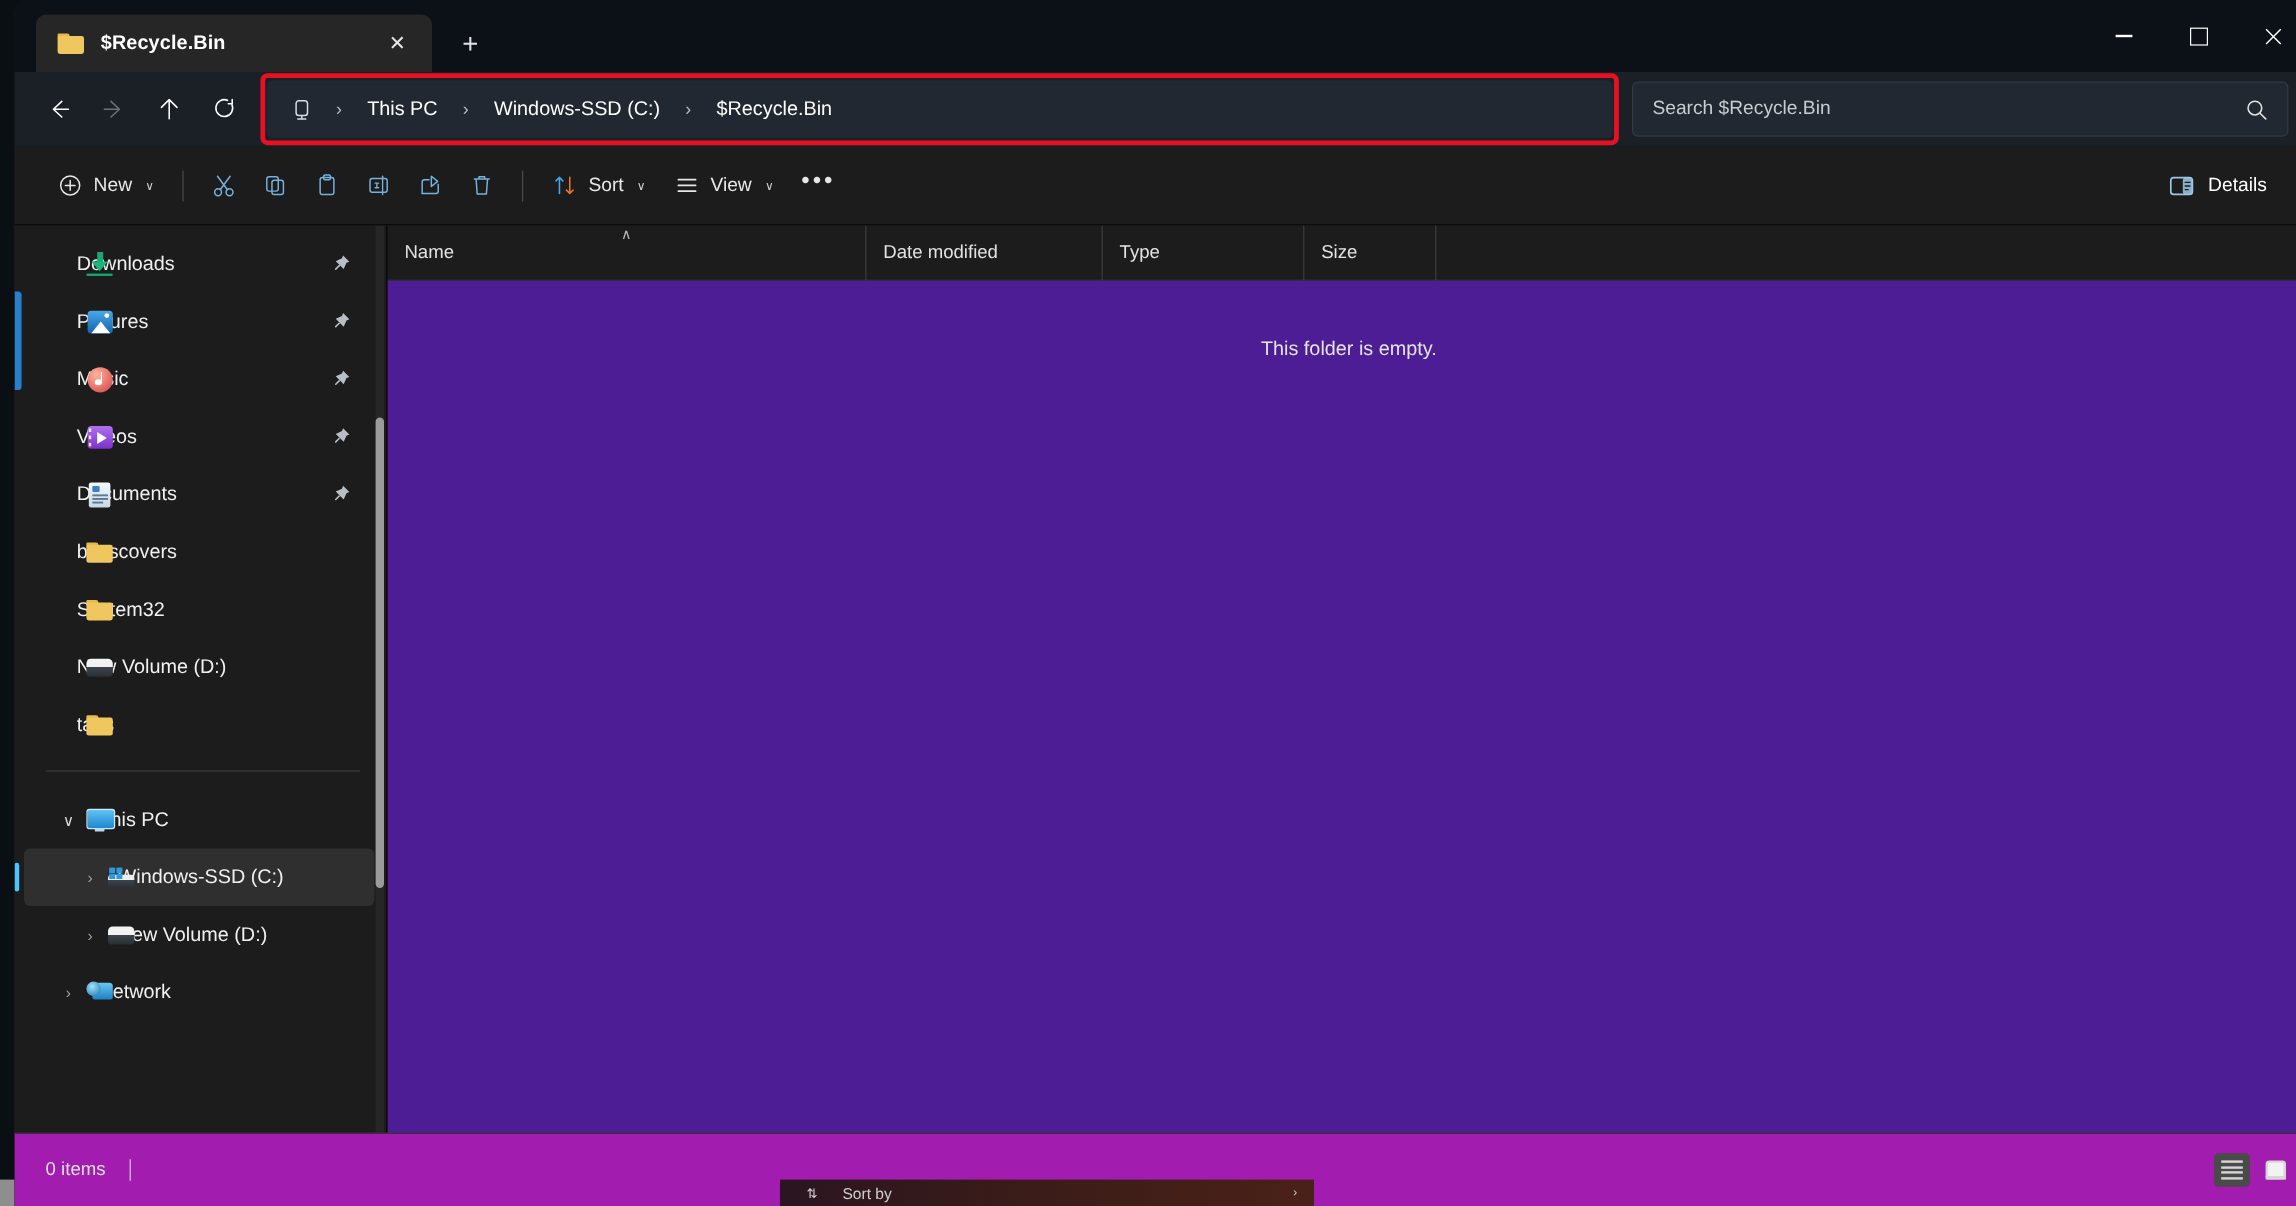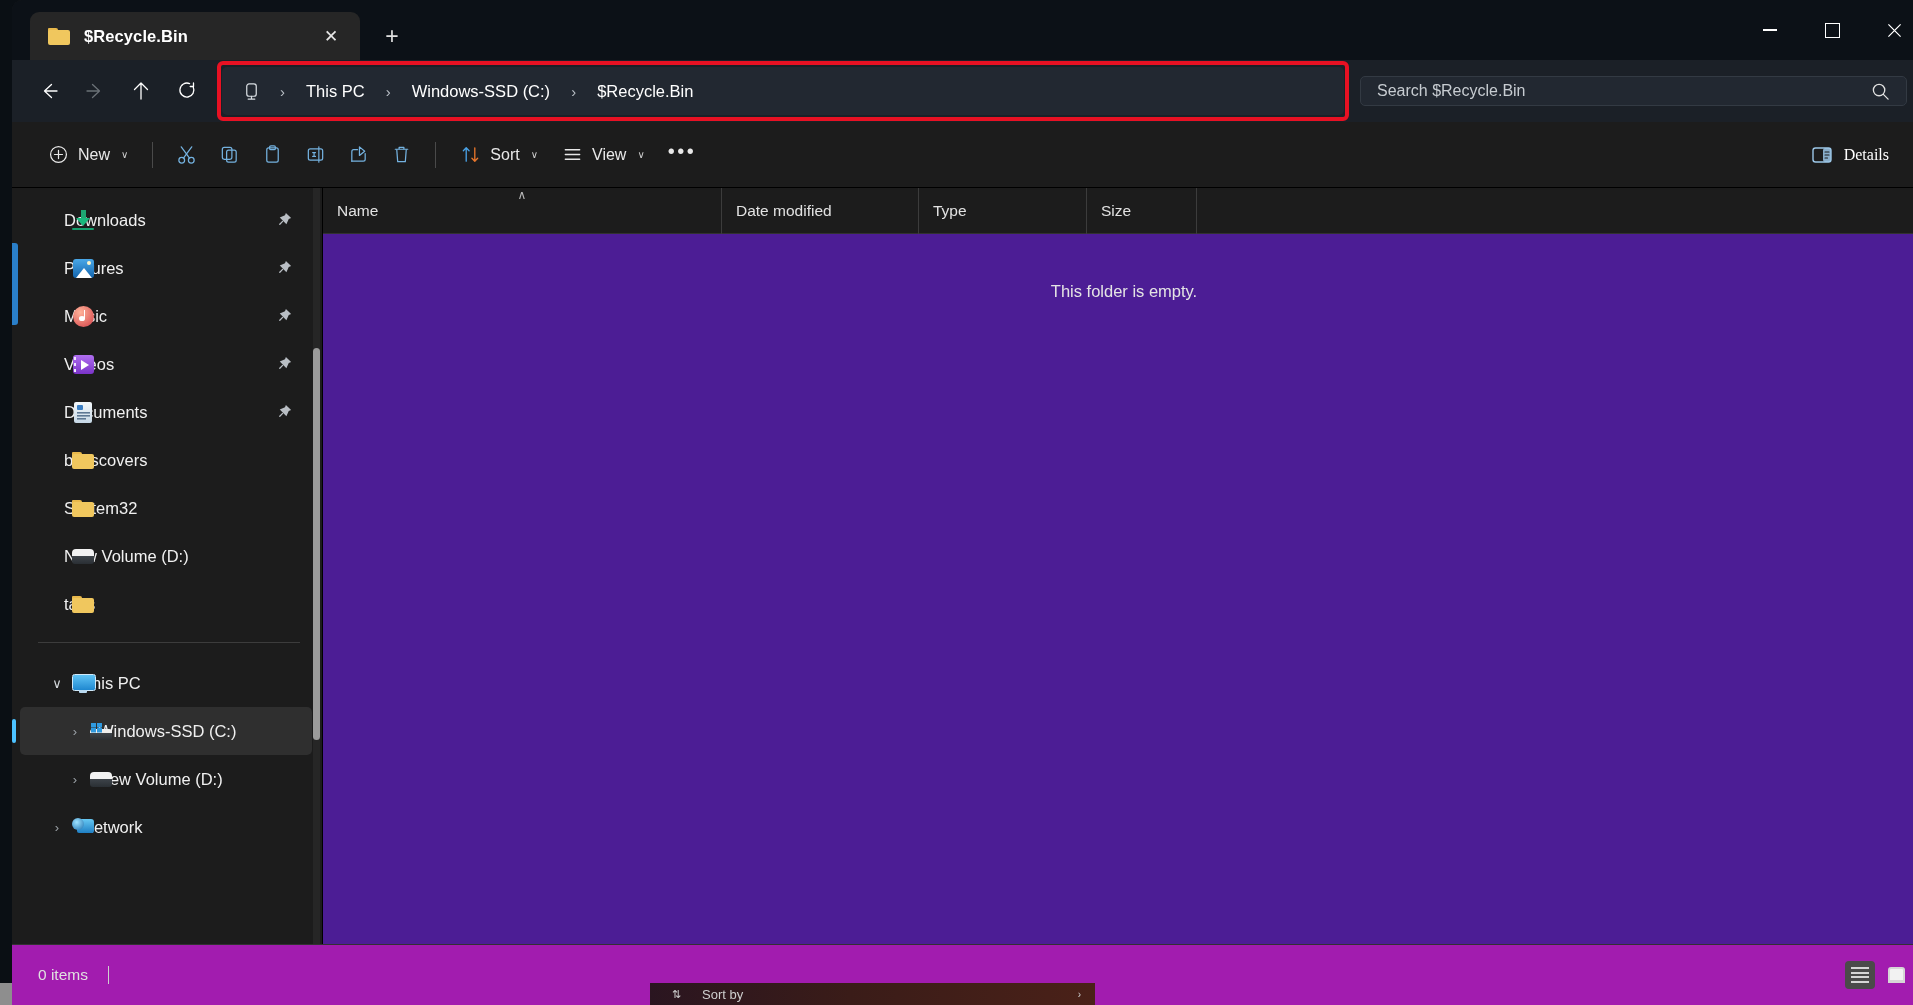--- a/index.html
+++ b/index.html
@@ -155,21 +155,21 @@
   .bc-item {
     color: #ffffff;
     font-size: 16.5px;
     padding: 5px 7px;
     border-radius: 4px;
     white-space: nowrap;
   }
 
   .searchbox {
     flex: 1 1 auto;
-    height: 30px;
+    height: 46px;
     margin-left: 16px;
     background: #222831;
     border: 1px solid #333a43;
     border-radius: 5px;
     display: flex;
     align-items: center;
     padding: 0 16px;
   }
   .searchbox input {
     flex: 1 1 auto;
@@ -225,21 +225,20 @@
     position: absolute;
     right: 22px;
     display: flex;
     align-items: center;
     gap: 11px;
     height: 42px;
     padding: 0 14px;
     border-radius: 5px;
     color: #ffffff;
     font-size: 16px;
-    font-family: Liberation Serif, serif;
   }
   .details-btn svg { width: 22px; height: 20px; }
   .blue-ico { color: #74b2e0; }
 
   
   .bodyrow {
     position: relative;
     height: 756px;
     display: flex;
     background: #1c1c1c;

